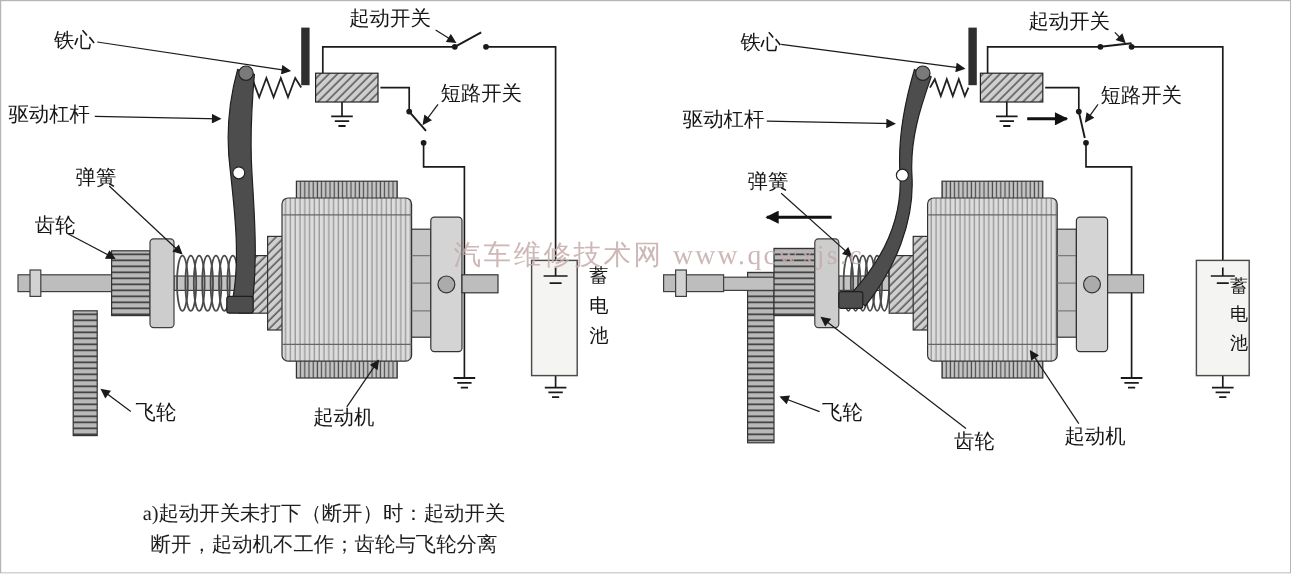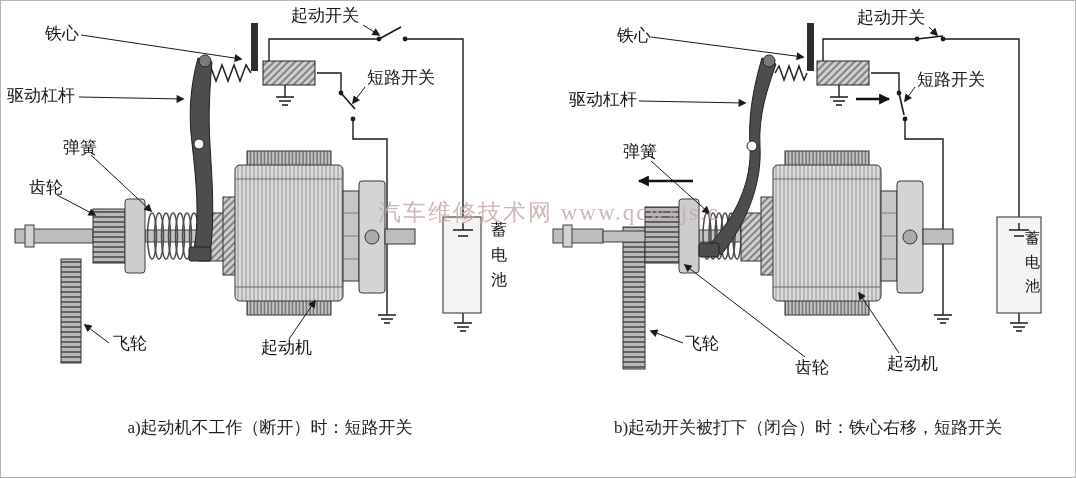--- a/index.html
+++ b/index.html
@@ -145,21 +145,22 @@
       <text x="290" y="20">起动开关</text>
       <text x="366" y="82">短路开关</text>
       <text x="6" y="100">驱动杠杆</text>
       <text x="62" y="152">弹簧</text>
       <text x="28" y="192">齿轮</text>
       <text x="112" y="348">飞轮</text>
       <text x="260" y="352">起动机</text>
     </svg>
 
     <div class="caption">
-      <div>a)起动机不工作（断开）时：短路开关</div>
+      <div>a)起动开关未打下（断开）时：起动开关</div>
+      <div>断开，起动机不工作；齿轮与飞轮分离</div>
     </div>
   </div>
 
   <div class="panel panel-b">
     <svg width="538" height="410" viewBox="0 0 538 410">
       <defs>
         <pattern id="teethB" patternUnits="userSpaceOnUse" width="8" height="5">
           <rect width="8" height="5" fill="#b9b9b9"></rect>
           <line x1="0" y1="1" x2="8" y2="1" stroke="#3c3c3c" stroke-width="1.4"></line>
         </pattern>
@@ -280,18 +281,17 @@
       <text x="318" y="22">起动开关</text>
       <text x="378" y="84">短路开关</text>
       <text x="30" y="104">驱动杠杆</text>
       <text x="84" y="156">弹簧</text>
       <text x="146" y="348">飞轮</text>
       <text x="256" y="372">齿轮</text>
       <text x="348" y="368">起动机</text>
     </svg>
 
     <div class="caption">
-      <div>b)起动开关被打下（闭合）时：铁心右移，短路开关</div>
     </div>
   </div>
 
   <div class="watermark">汽车维修技术网 www.qcwxjs.c</div>
 </div>
 
 </body></html>

